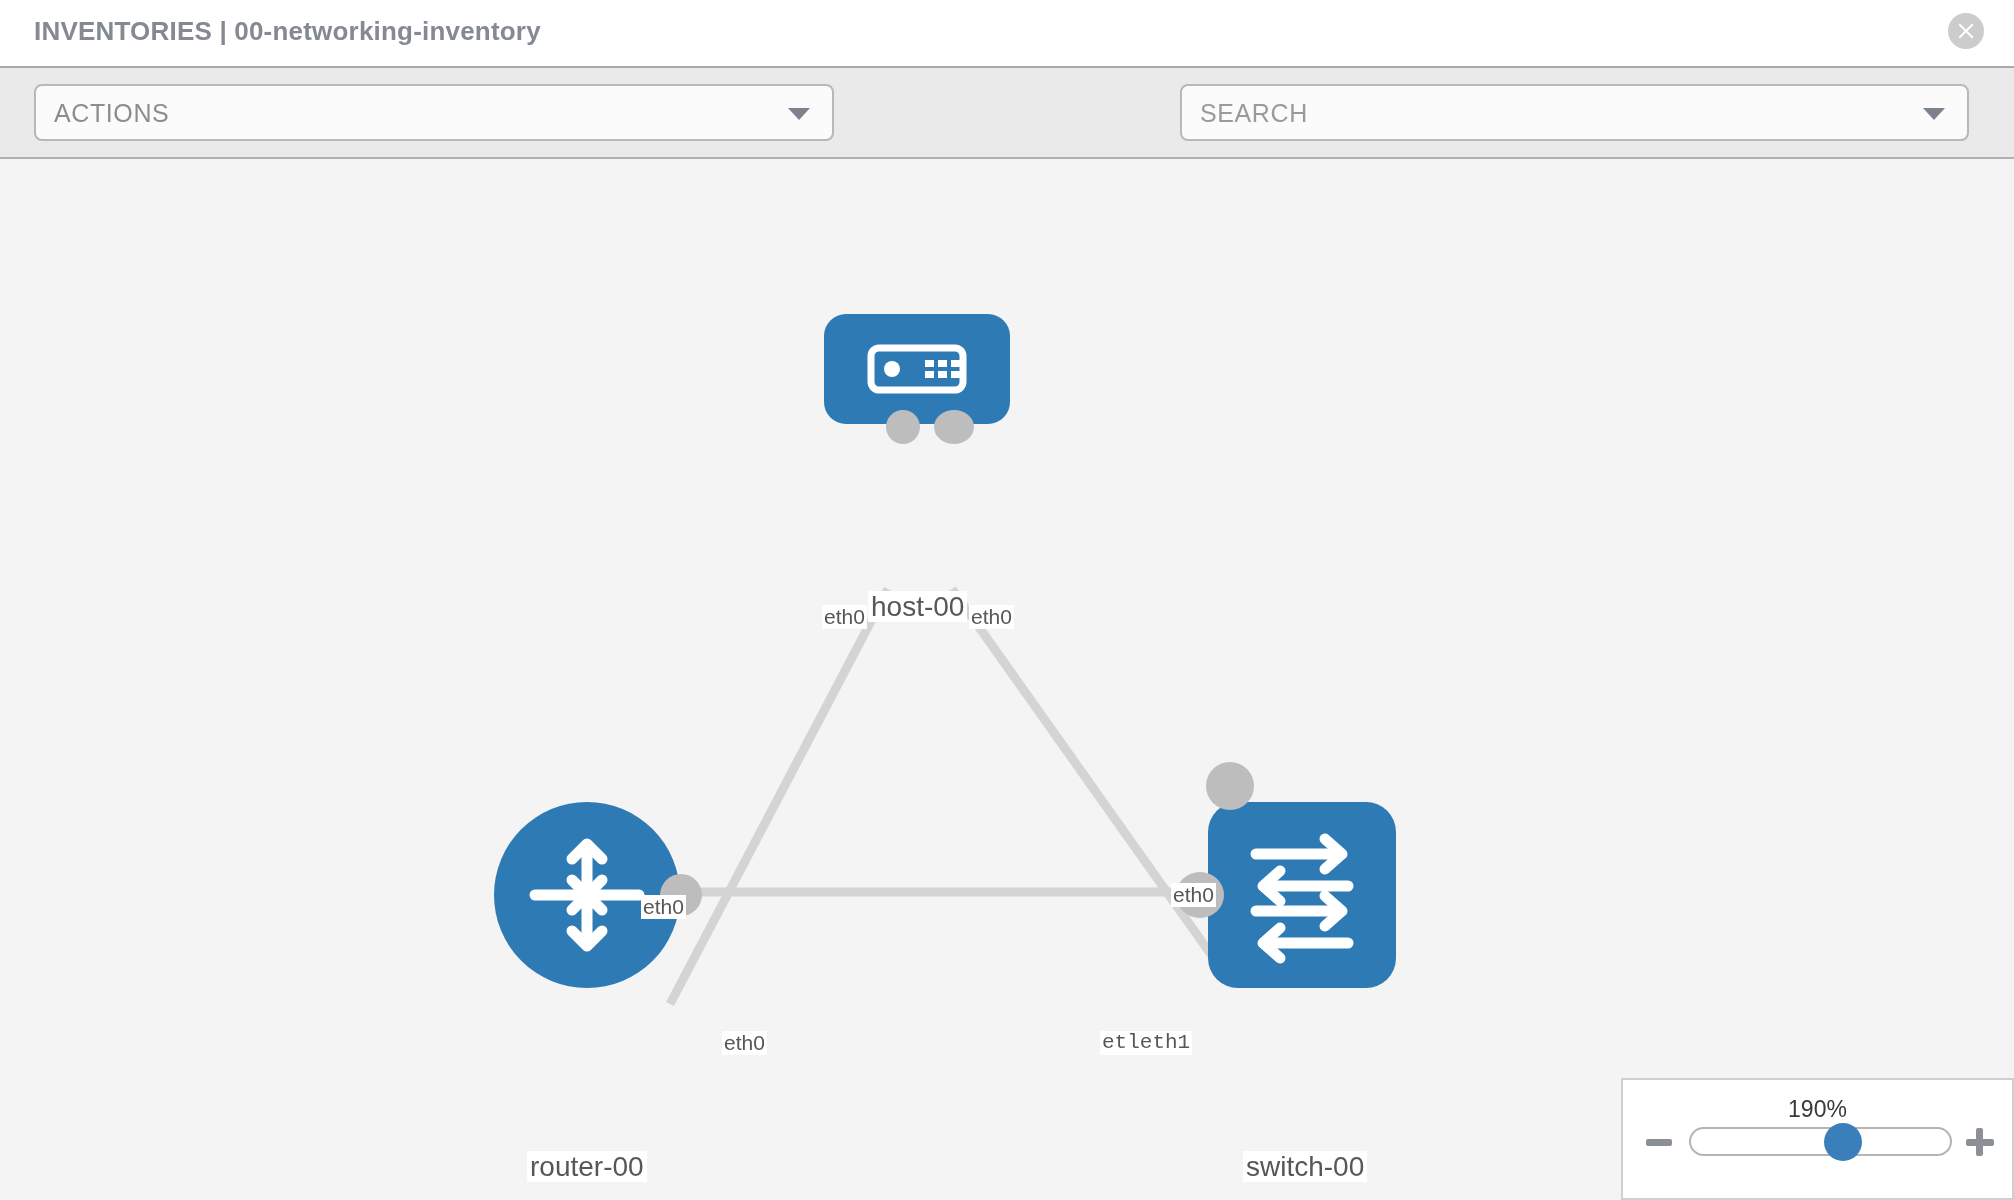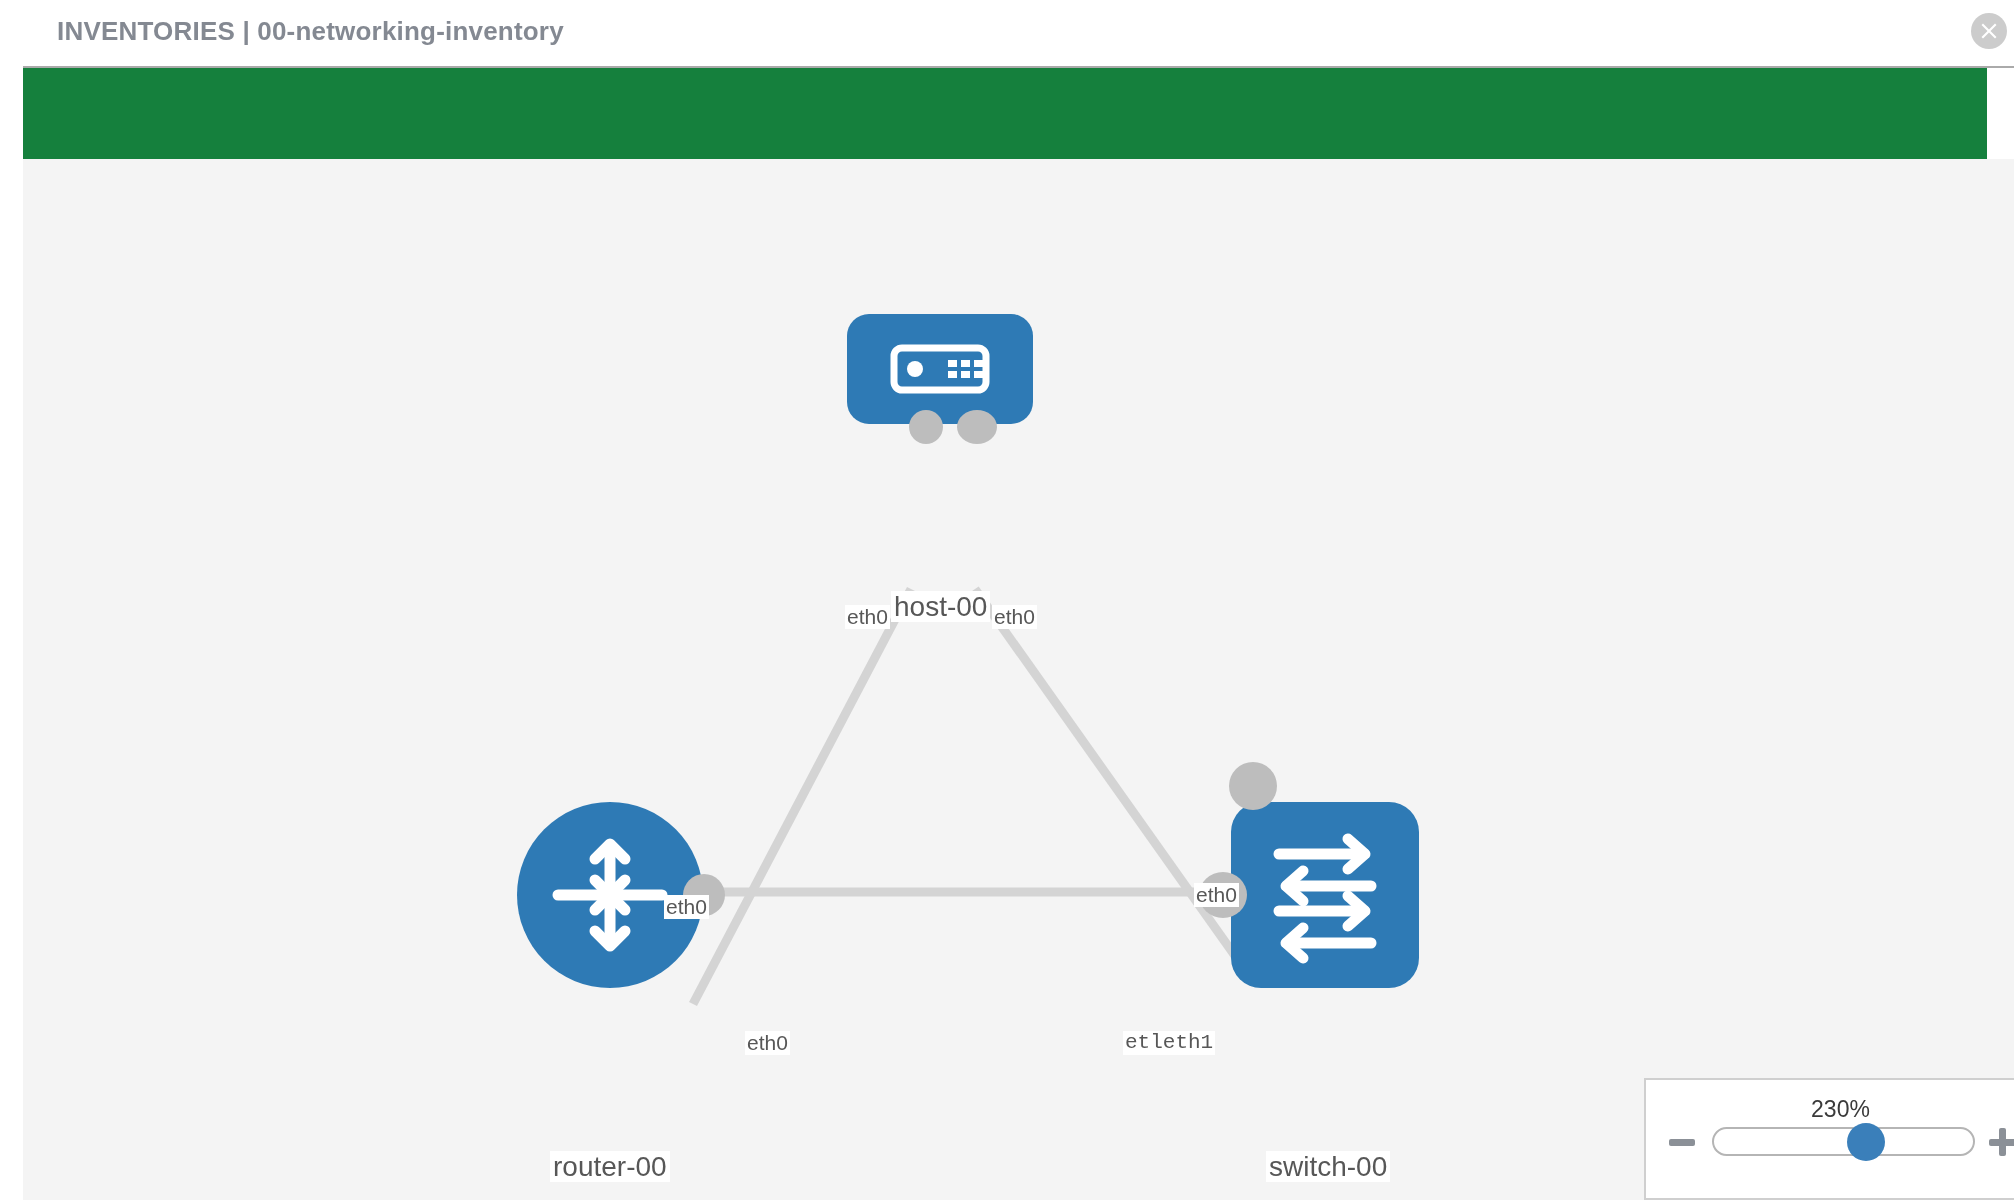--- a/index.html
+++ b/index.html
@@ -9,22 +9,21 @@
     height: 1200px;
     overflow: hidden;
     background: #ffffff;
     font-family: "Liberation Sans", sans-serif;
   }
 
   #app {
     position: relative;
     width: 1964px;
     height: 1200px;
-    background: #15803d;
-    margin-left: 23px;
+    background: #404040;
   }
 
   
   .header {
     position: absolute;
     left: 0; top: 0;
     width: 2014px;
     height: 68px;
     background: #ffffff;
     border-bottom: 2px solid #aaaaaa;
@@ -256,20 +255,48 @@
 
   <div class="header">
     <div class="header-title">INVENTORIES | 00-networking-inventory</div>
     <div class="close-btn">
       <svg width="36" height="36" viewBox="0 0 36 36">
         <path d="M12 10.5 L18 16.5 L24 10.5 L25.5 12 L19.5 18 L25.5 24 L24 25.5 L18 19.5 L12 25.5 L10.5 24 L16.5 18 L10.5 12 Z" fill="#ffffff"></path>
       </svg>
     </div>
   </div>
 
+  <div class="toolbar">
+
+    <div class="actions-select">
+      <span class="label">ACTIONS</span>
+      <span class="caret"></span>
+    </div>
+
+    <div class="tool-icon" id="wrench-icon" style="top:90px;">
+      <svg width="44" height="44" viewBox="0 0 44 44">
+        <path d="M31.6 6.8 a10.2 10.2 0 0 0 -12.4 13.1 L7.4 31.7 a3.6 3.6 0 1 0 5.1 5.1 L24.3 25 a10.2 10.2 0 0 0 13.1 -12.4 l-6.1 6.1 -5.2 -1 -1 -5.2 z" fill="#7b818b"></path>
+        <circle cx="10" cy="34.2" r="2" fill="#eaeaea"></circle>
+      </svg>
+    </div>
+
+    <div class="tool-icon" id="key-icon" style="top:90px;">
+      <svg width="44" height="44" viewBox="0 0 44 44">
+        <circle cx="15" cy="16.5" r="9.5" fill="none" stroke="#7b818b" stroke-width="5"></circle>
+        <circle cx="15" cy="16.5" r="3" fill="#eaeaea"></circle>
+        <path d="M21 22 L37 37" stroke="#7b818b" stroke-width="5" stroke-linecap="round"></path>
+        <path d="M31.5 30.5 L37.5 28.5" stroke="#7b818b" stroke-width="4.5" stroke-linecap="round"></path>
+      </svg>
+    </div>
+
+    <div class="search-select">
+      <span class="label">SEARCH</span>
+      <span class="caret"></span>
+    </div>
+  </div>
 
   <div class="canvas">
 
     <svg class="links" viewBox="0 0 2014 1041">
 
       <line x1="888" y1="430" x2="670" y2="845" stroke="#d4d4d4" stroke-width="9"></line>
 
       <line x1="952" y1="430" x2="1232" y2="825" stroke="#d4d4d4" stroke-width="9"></line>
 
       <line x1="690" y1="733" x2="1198" y2="733" stroke="#d4d4d4" stroke-width="9"></line>
@@ -345,21 +372,21 @@
       <div class="stub" style="left:-32px; top:70px; width:48px; height:46px;"></div>
     </div>
 
     <div class="node-label" style="left:1243px; top:992px;">switch-00</div>
     <div class="edge-label" style="left:1171px; top:724px;">eth0</div>
     <div class="edge-label" style="left:1100px; top:872px;font-family:Liberation Mono, monospace;">etleth1</div>
 
   </div>
 
   <div class="zoom-panel">
-    <div class="zoom-value">230%</div>
+    <div class="zoom-value">190%</div>
     <div class="zoom-minus"></div>
     <div class="zoom-track">
       <div class="zoom-thumb" style="left: 133px;"></div>
     </div>
     <div class="zoom-plus"></div>
   </div>
 
 </div>
 
 </body></html>

